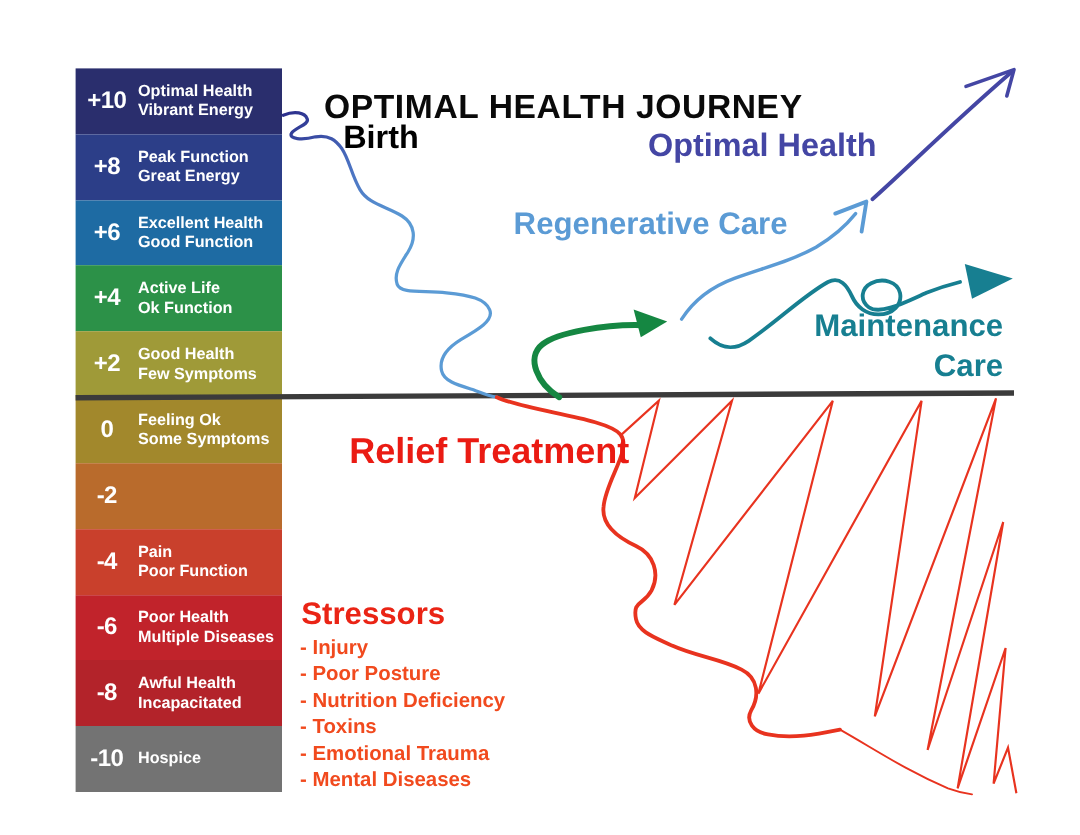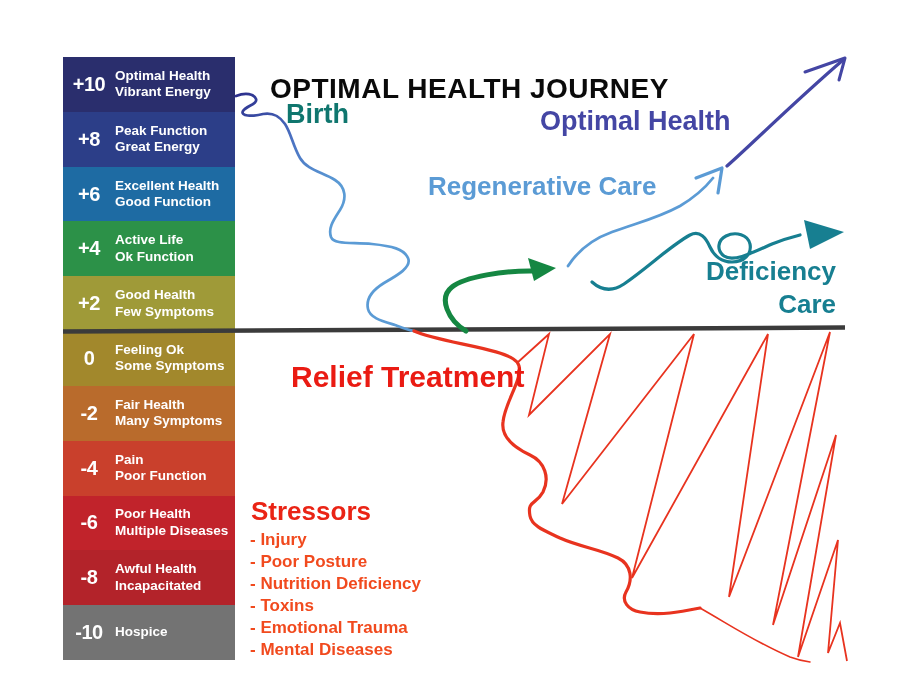--- a/index.html
+++ b/index.html
@@ -11,21 +11,21 @@
   
   .scale{position:absolute;left:63px;top:57px;width:172px;height:603px;display:flex;flex-direction:column;}
   .band{flex:1 1 0;display:flex;align-items:center;color:#ffffff;}
   .num{flex:0 0 52px;text-align:center;font-weight:bold;font-size:20px;letter-spacing:-0.5px;}
   .lbl{font-weight:bold;font-size:13.5px;line-height:1.22;white-space:pre-line;padding-right:2px;}
   
   svg.art{position:absolute;left:0;top:0;pointer-events:none;}
   
   .t{position:absolute;font-weight:bold;white-space:nowrap;}
   .t-title{left:270px;top:57px;font-size:28px;letter-spacing:0.5px;color:#0a0a0a;margin-top:16px;}
-  .t-birth{left:286px;top:99px;font-size:27px;color:#0f766e;text-align:center;}
+  .t-birth{left:286px;top:99px;font-size:27px;color:#000000;text-align:center;}
   .t-optimal{left:540px;top:106px;font-size:27px;color:#4446a4;}
   .t-regen{left:428px;top:171px;font-size:26px;color:#5b9bd5;}
   .t-stab{left:466px;top:294px;font-size:26px;color:#158742;}
   .t-maint{left:640px;top:255px;width:196px;font-size:26px;line-height:33px;color:#177f91;text-align:right;white-space:pre-line;}
   .t-relief{left:291px;top:360px;font-size:30px;color:#ea1b13;}
   .t-stress-h{left:251px;top:496px;font-size:26px;color:#ea2415;}
   .stressors-list{position:absolute;left:250px;top:529px;}
   .stress-item{font-weight:bold;font-size:17px;line-height:22px;color:#f14a1e;white-space:nowrap;}
 </style>
 </head>
@@ -59,22 +59,20 @@
         <span class="lbl">Good Health
 Few Symptoms</span>
       </div>
       <div class="band" style="background: rgb(162, 136, 44);">
         <span class="num">0</span>
         <span class="lbl">Feeling Ok
 Some Symptoms</span>
       </div>
       <div class="band" style="background: rgb(185, 107, 44);">
         <span class="num">-2</span>
-        <span class="lbl">Fair Health
-Many Symptoms</span>
       </div>
       <div class="band" style="background: rgb(201, 64, 44);">
         <span class="num">-4</span>
         <span class="lbl">Pain
 Poor Function</span>
       </div>
       <div class="band" style="background: rgb(193, 35, 43);">
         <span class="num">-6</span>
         <span class="lbl">Poor Health
 Multiple Diseases</span>
@@ -129,21 +127,21 @@
     <path d="M700,608 C730,625 755,642 790,657 C798,660 803,661 810,662" fill="none" stroke-width="1.6" stroke-linecap="round" stroke="#e8331f"></path>
 
     <path d="M517,363 L549,334 L529,415 L610,334 L562,504 L694,334 L632,578 L768,334 L729,597
              L830,332 L773,625 L836,435 L798,657 L838,540 L828,653 L840,623 L847,661" fill="none" stroke-width="1.8" stroke-linejoin="miter" stroke="#e8331f"></path>
   </svg>
 
   <div class="t t-title">OPTIMAL HEALTH JOURNEY</div>
   <div class="t t-birth">Birth</div>
   <div class="t t-optimal">Optimal Health</div>
   <div class="t t-regen">Regenerative Care</div>
-  <div class="t t-maint">Deficiency
+  <div class="t t-maint">Maintenance
 Care</div>
   <div class="t t-relief">Relief Treatment</div>
 
   <div class="t t-stress-h">Stressors</div>
   <div class="stressors-list">
       <div class="stress-item">- Injury</div>
       <div class="stress-item">- Poor Posture</div>
       <div class="stress-item">- Nutrition Deficiency</div>
       <div class="stress-item">- Toxins</div>
       <div class="stress-item">- Emotional Trauma</div>

